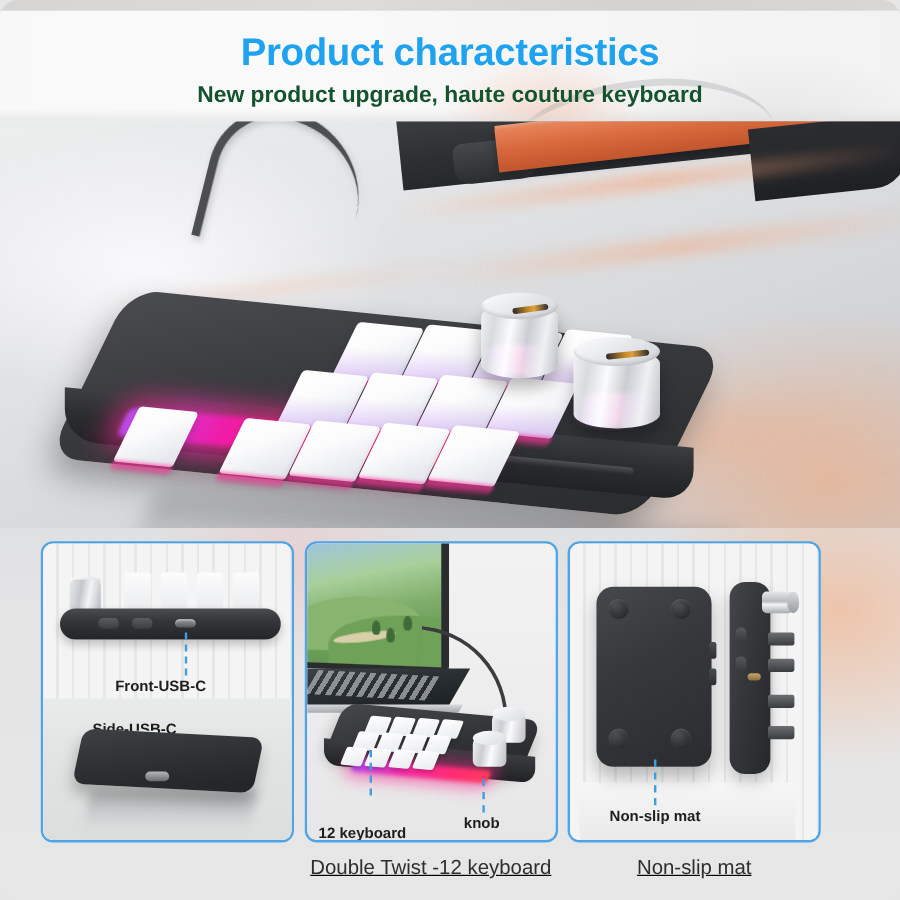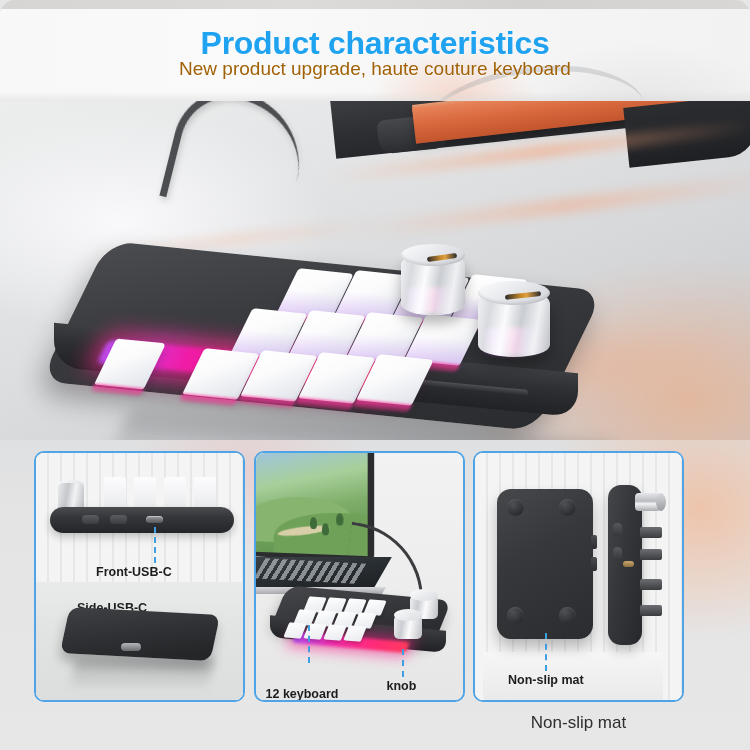--- a/index.html
+++ b/index.html
@@ -38,22 +38,22 @@
     border-radius:60% 50% 0 0 / 100% 80% 0 0;
     transform:rotate(-5deg);
   }
   .header-inner { position:relative; z-index:3; text-align:center; }
   .title {
     font-size:32px; font-weight:bold; color:#1fa2f0;
     letter-spacing:-.3px; line-height:1; margin-top:18px;
     text-shadow:0 1px 0 rgba(255,255,255,.7);
   }
   .subtitle {
-    font-size:19px; color:#a16207; font-weight:400;
-    line-height:1;
+    font-size:19px; color:#14532d; font-weight:700;
+    margin-top:11px; line-height:1;
     text-shadow:0 1px 0 rgba(255,255,255,.6);
   }
   .header-fade {
     position:absolute; left:0; bottom:0; width:750px; height:10px;
     background:linear-gradient(180deg,rgba(247,247,247,0),rgba(220,220,220,.55));
   }
 
   
   .hero {
     position:absolute; top:101px; left:0; width:750px; height:339px;
@@ -204,21 +204,21 @@
   
   .bottom {
     position:absolute; top:440px; left:0; width:750px; height:310px;
     background:
       radial-gradient(ellipse 230px 180px at 700px 70px, rgba(246,170,124,.55), rgba(246,170,124,0) 72%),
       radial-gradient(ellipse 160px 120px at 245px 30px, rgba(250,150,150,.22), rgba(250,150,150,0) 72%),
       linear-gradient(180deg,#dfe0e1 0%,#e4e4e5 25%,#e7e7e8 100%);
   }
   .panels {
     position:absolute; top:11px; left:0; width:718px; height:300px;
-    display:flex; justify-content:space-between; padding:0 34px;
+    display:flex; justify-content:space-between; padding:0 34px;text-decoration:underline;
   }
   .panel { width:211px; position:relative; }
   .panel-frame {
     position:relative; width:211px; height:251px;
     border:2px solid #4ea4e6; border-radius:10px;
     overflow:hidden; background:#eceded;
   }
   .panel-caption {
     margin-top:12px; text-align:center;
     font-size:17px; color:#2e2e2e; font-weight:400; line-height:1.1;
@@ -566,20 +566,21 @@
             <div class="p2-knob" style="left:140px;top:2px;"></div>
             <div class="p2-knob" style="left:124px;top:22px;"></div>
           </div>
 
           <div class="leader" style="left:52px;top:172px;height:38px;"></div>
           <div class="callout" style="left:10px;top:212px;margin-top:22px;">12 keyboard</div>
 
           <div class="leader" style="left:146px;top:196px;height:28px;"></div>
           <div class="callout" style="left:131px;top:226px;">knob</div>
         </div>
+        <div class="panel-caption">Double Twist -12 keyboard</div>
       </div>
 
       <div class="panel">
         <div class="panel-frame">
           <div class="slats"></div>
           <div class="p3-base"></div>
 
           <div class="p3-bottomview">
             <div class="p3-foot" style="left:10px;top:10px;"></div>
             <div class="p3-foot" style="left:62px;top:10px;"></div>

